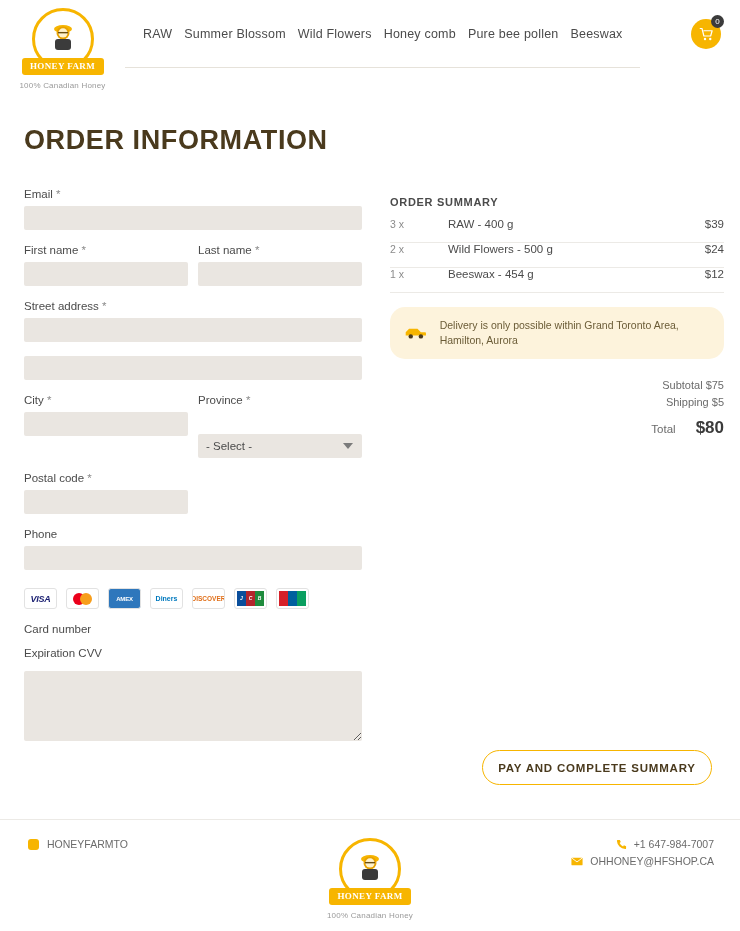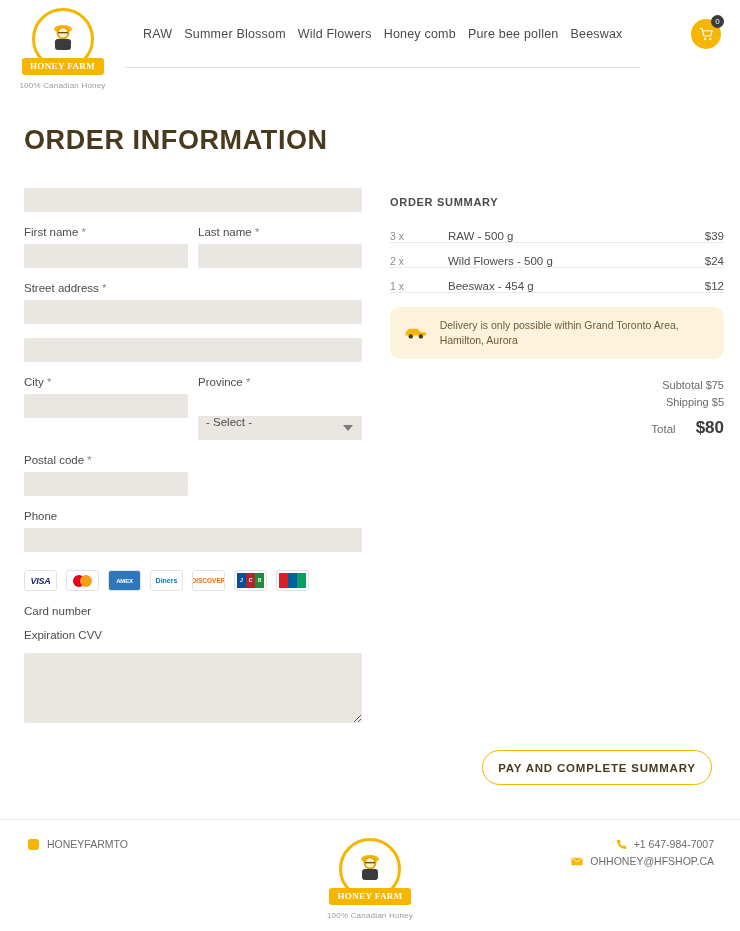--- a/index.html
+++ b/index.html
@@ -135,21 +135,21 @@
     outline: none;
     border-radius: 2px;
     font-size: 11.5px;
     color: #4b4b4b;
     padding: 0 8px;
     font-family: "Liberation Sans", sans-serif;
   }
   .mb { margin-bottom: 14px; }
   .select-box {
     position: relative;
-    display: flex; align-items: flex-start;
+    display: flex; align-items: center;
     cursor: pointer;
     margin-top: 28px;
   }
   .select-box .caret {
     position: absolute; right: 9px; top: 50%;
     transform: translateY(-50%);
     width: 0; height: 0;
     border-left: 5px solid transparent;
     border-right: 5px solid transparent;
     border-top: 6px solid #7b7b7b;
@@ -195,35 +195,35 @@
   
   .summary-title {
     font-size: 11px;
     font-weight: bold;
     letter-spacing: .7px;
     color: #4a4a4a;
     margin-bottom: 10px;
   }
   .sum-row {
     display: flex;
-    align-items: flex-end;
+    align-items: flex-start;
     border-bottom: 1px solid #eceae6;
     height: 25px;
     font-size: 11.5px;
     color: #4b4b4b;
   }
   .sum-row:first-of-type { border-top: 1px solid #eceae6; }
   .sum-qty { width: 58px; color: #8b8b8b; font-size: 10.5px; }
   .sum-name { flex: 1; }
   .sum-price { text-align: right; color: #4b4b4b; }
 
   .notice {
     margin-top: 14px;
     background: #fdf3dc;
-    border-radius: 10px;
+    border-radius: 15px;
     display: flex;
     align-items: center;
     gap: 12px;
     padding: 11px 14px;
   }
   .notice-txt { font-size: 10.5px; color: #6b5c37; line-height: 1.45; }
 
   .totals { margin-top: 18px; text-align: right; }
   .tot-line { font-size: 11px; color: #6b6b6b; line-height: 1.5; }
   .tot-big { margin-top: 8px; font-size: 11.5px; color: #6b6b6b; }
@@ -303,20 +303,24 @@
       </div>
     </div>
   </div>
 
   <h1 class="page-title">ORDER INFORMATION</h1>
 
   <div class="content">
 
     <div class="col-left">
 
+      <div class="field-label">
+        <span>Email</span>
+        <span class="req">*</span>
+      </div>
       <input class="txt mb" type="text" placeholder="" style="">
 
       <div class="row">
         <div>
           <div class="field-label">
             <span>First name</span>
             <span class="req">*</span>
           </div>
           <input class="txt mb" type="text" placeholder="" style="">
         </div>
@@ -407,21 +411,21 @@
       <div class="small-label">Expiration CVV</div>
 
       <textarea class="txt" placeholder="" style=""></textarea>
     </div>
 
     <div class="col-right">
       <div class="summary-title">ORDER SUMMARY</div>
 
       <div class="sum-row">
         <div class="sum-qty">3 x</div>
-        <div class="sum-name">RAW - 500 g</div>
+        <div class="sum-name">RAW - 400 g</div>
         <div class="sum-price">$39</div>
       </div>
       <div class="sum-row">
         <div class="sum-qty">2 x</div>
         <div class="sum-name">Wild Flowers - 500 g</div>
         <div class="sum-price">$24</div>
       </div>
       <div class="sum-row">
         <div class="sum-qty">1 x</div>
         <div class="sum-name">Beeswax - 454 g</div>

